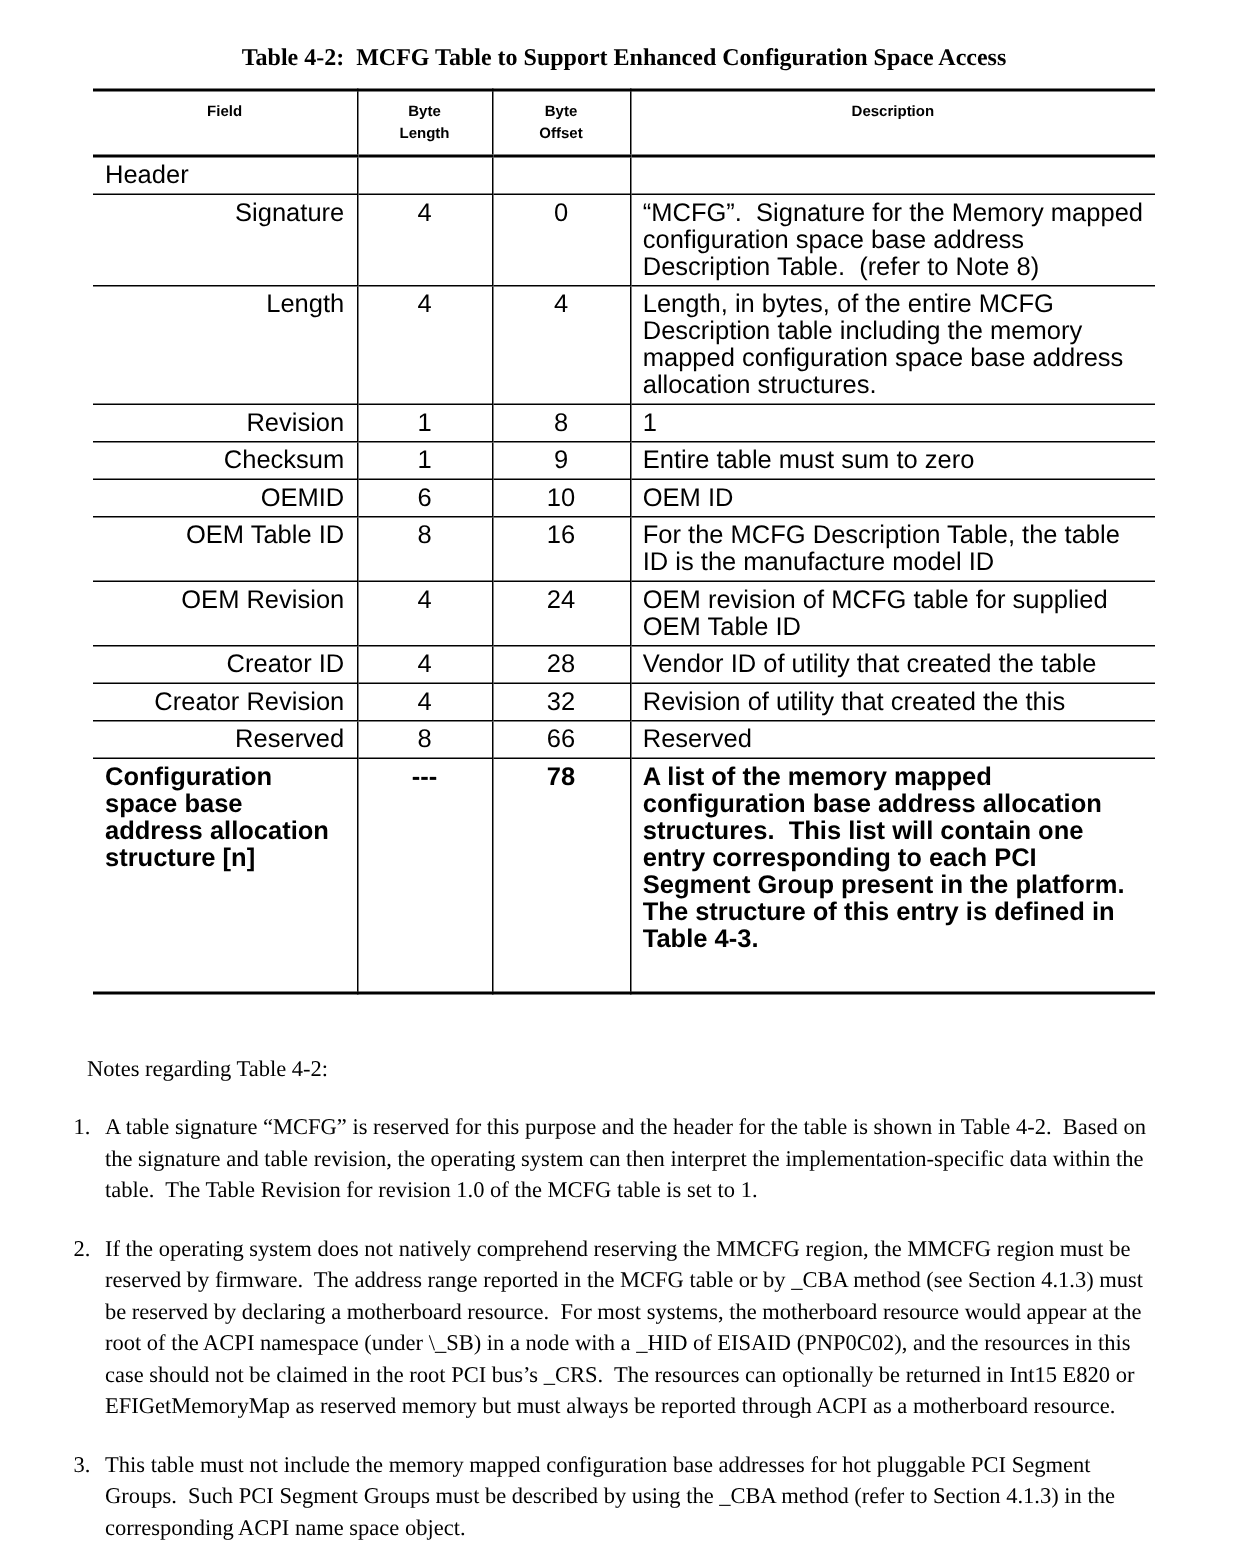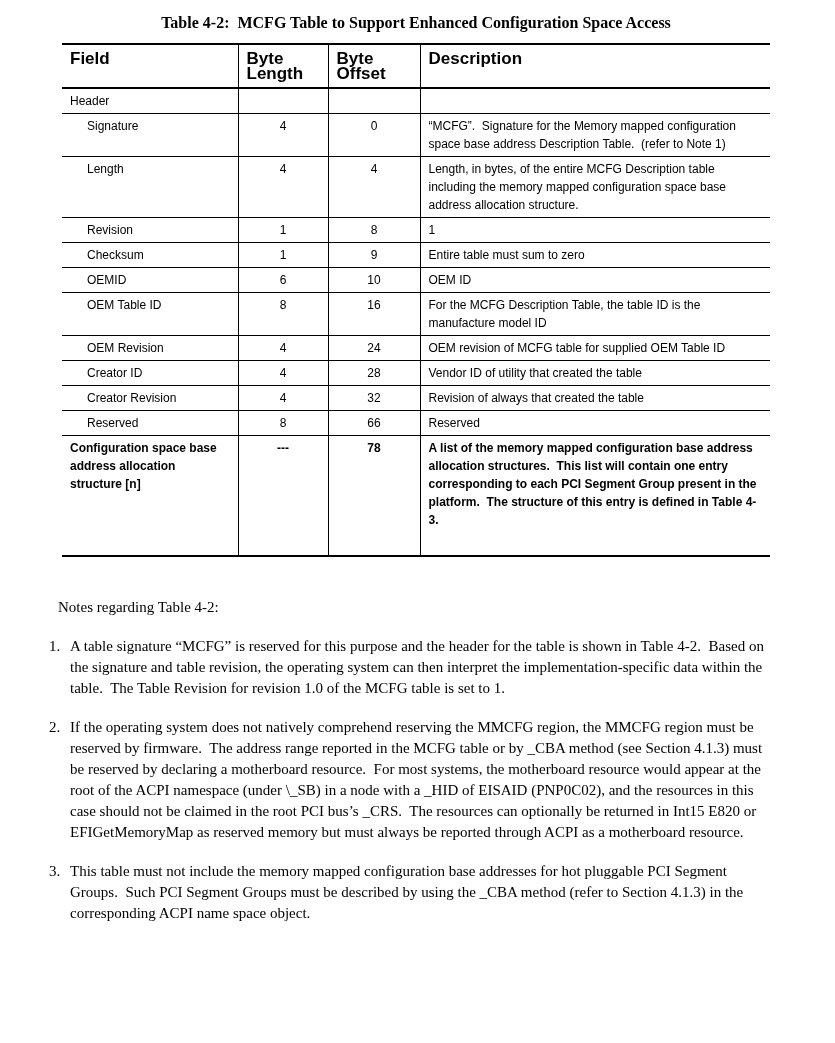--- a/index.html
+++ b/index.html
@@ -16,60 +16,60 @@
   }
   .page {
     position: relative;
     width: 835px;
     height: 1043px;
   }
   .table-title {
     font-family: "Liberation Serif", serif;
     font-weight: bold;
     font-size: 16px;
-    margin: 14px 0 0 62px;
+    margin: 30px 0 0 62px;
     width: 708px;
     text-align: center;
     white-space: pre-wrap;
   }
   table.spec-table {
     border-collapse: collapse;
     table-layout: fixed;
     margin: 11px 0 0 62px;
     width: 708px;
     border-top: 2px solid #000;
     border-bottom: 2px solid #000;
   }
   col.c-field  { width: 176px; }
   col.c-blen   { width: 90px; }
   col.c-boff   { width: 92px; }
   col.c-desc   { width: 350px; }
   .spec-table th {
-    font-size: 17px;
+    font-size: 10px;
     font-weight: bold;
-    text-align: left;
+    text-align: center;
     vertical-align: top;
     padding: 6px 8px;
     line-height: 15px;
     border-bottom: 2px solid #000;
     white-space: pre-wrap;
   }
   .spec-table td {
-    font-size: 12px;
+    font-size: 17px;
     vertical-align: top;
     padding: 3px 8px;
     line-height: 18px;
     border-top: 1.5px solid #000;
   }
   .spec-table th + th,
   .spec-table td + td {
     border-left: 1.5px solid #000;
     margin-top: 44px;
   }
-  .spec-table td.indent { padding-left: 25px; }
+  .spec-table td.indent { padding-left: 25px; text-align: right; }
   .spec-table td.num { text-align: center; }
   .spec-table td.desc { white-space: pre-wrap; }
   .spec-table tr.last-row td { padding-bottom: 26px; font-weight: bold; }
   .notes {
     margin: 40px 0 0 49px;
     width: 726px;
     font-family: "Liberation Serif", serif;
     font-size: 15px;
     line-height: 21px;
   }
@@ -119,28 +119,28 @@
     <td>Header</td>
     <td class="num"></td>
     <td class="num"></td>
     <td class="desc"></td>
   </tr>
 
   <tr>
     <td class="indent">Signature</td>
     <td class="num">4</td>
     <td class="num">0</td>
-    <td class="desc">“MCFG”.  Signature for the Memory mapped configuration space base address Description Table.  (refer to Note 1)</td>
+    <td class="desc">“MCFG”.  Signature for the Memory mapped configuration space base address Description Table.  (refer to Note 8)</td>
   </tr>
 
   <tr>
     <td class="indent">Length</td>
     <td class="num">4</td>
     <td class="num">4</td>
-    <td class="desc">Length, in bytes, of the entire MCFG Description table including the memory mapped configuration space base address allocation structure.</td>
+    <td class="desc">Length, in bytes, of the entire MCFG Description table including the memory mapped configuration space base address allocation structures.</td>
   </tr>
 
   <tr>
     <td class="indent">Revision</td>
     <td class="num">1</td>
     <td class="num">8</td>
     <td class="desc">1</td>
   </tr>
 
   <tr>
@@ -175,21 +175,21 @@
     <td class="indent">Creator ID</td>
     <td class="num">4</td>
     <td class="num">28</td>
     <td class="desc">Vendor ID of utility that created the table</td>
   </tr>
 
   <tr>
     <td class="indent">Creator Revision</td>
     <td class="num">4</td>
     <td class="num">32</td>
-    <td class="desc">Revision of always that created the table</td>
+    <td class="desc">Revision of utility that created the this</td>
   </tr>
 
   <tr>
     <td class="indent">Reserved</td>
     <td class="num">8</td>
     <td class="num">66</td>
     <td class="desc">Reserved</td>
   </tr>
 
   <tr class="last-row">

